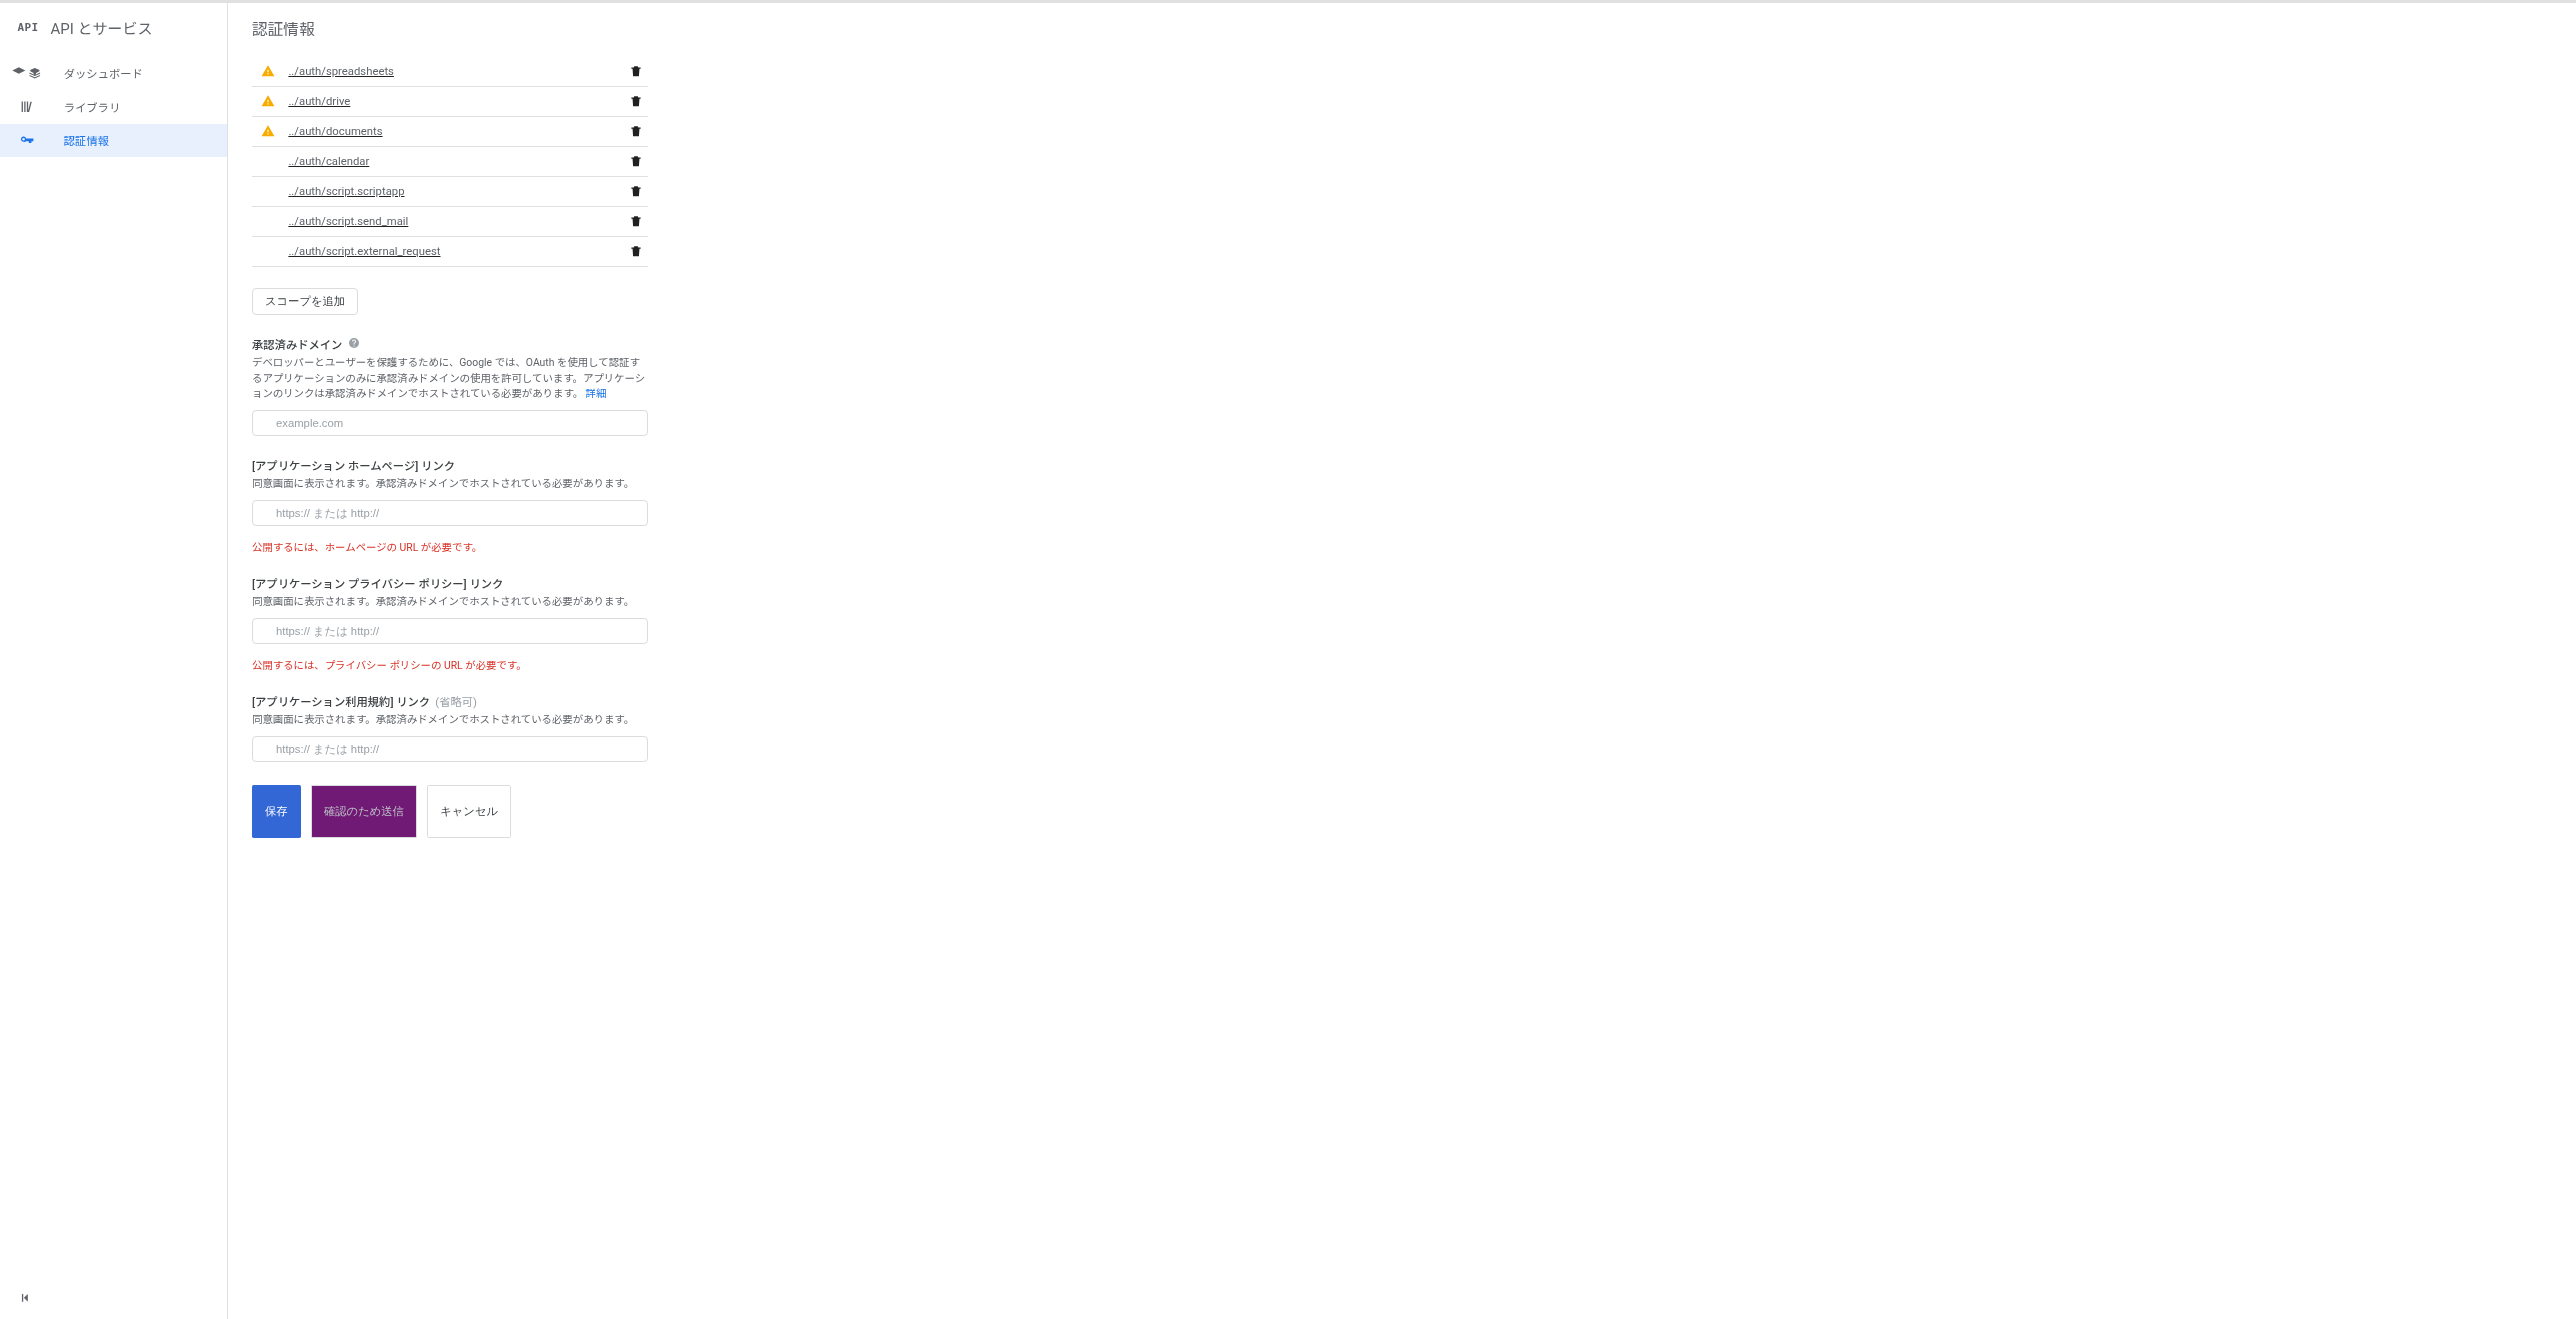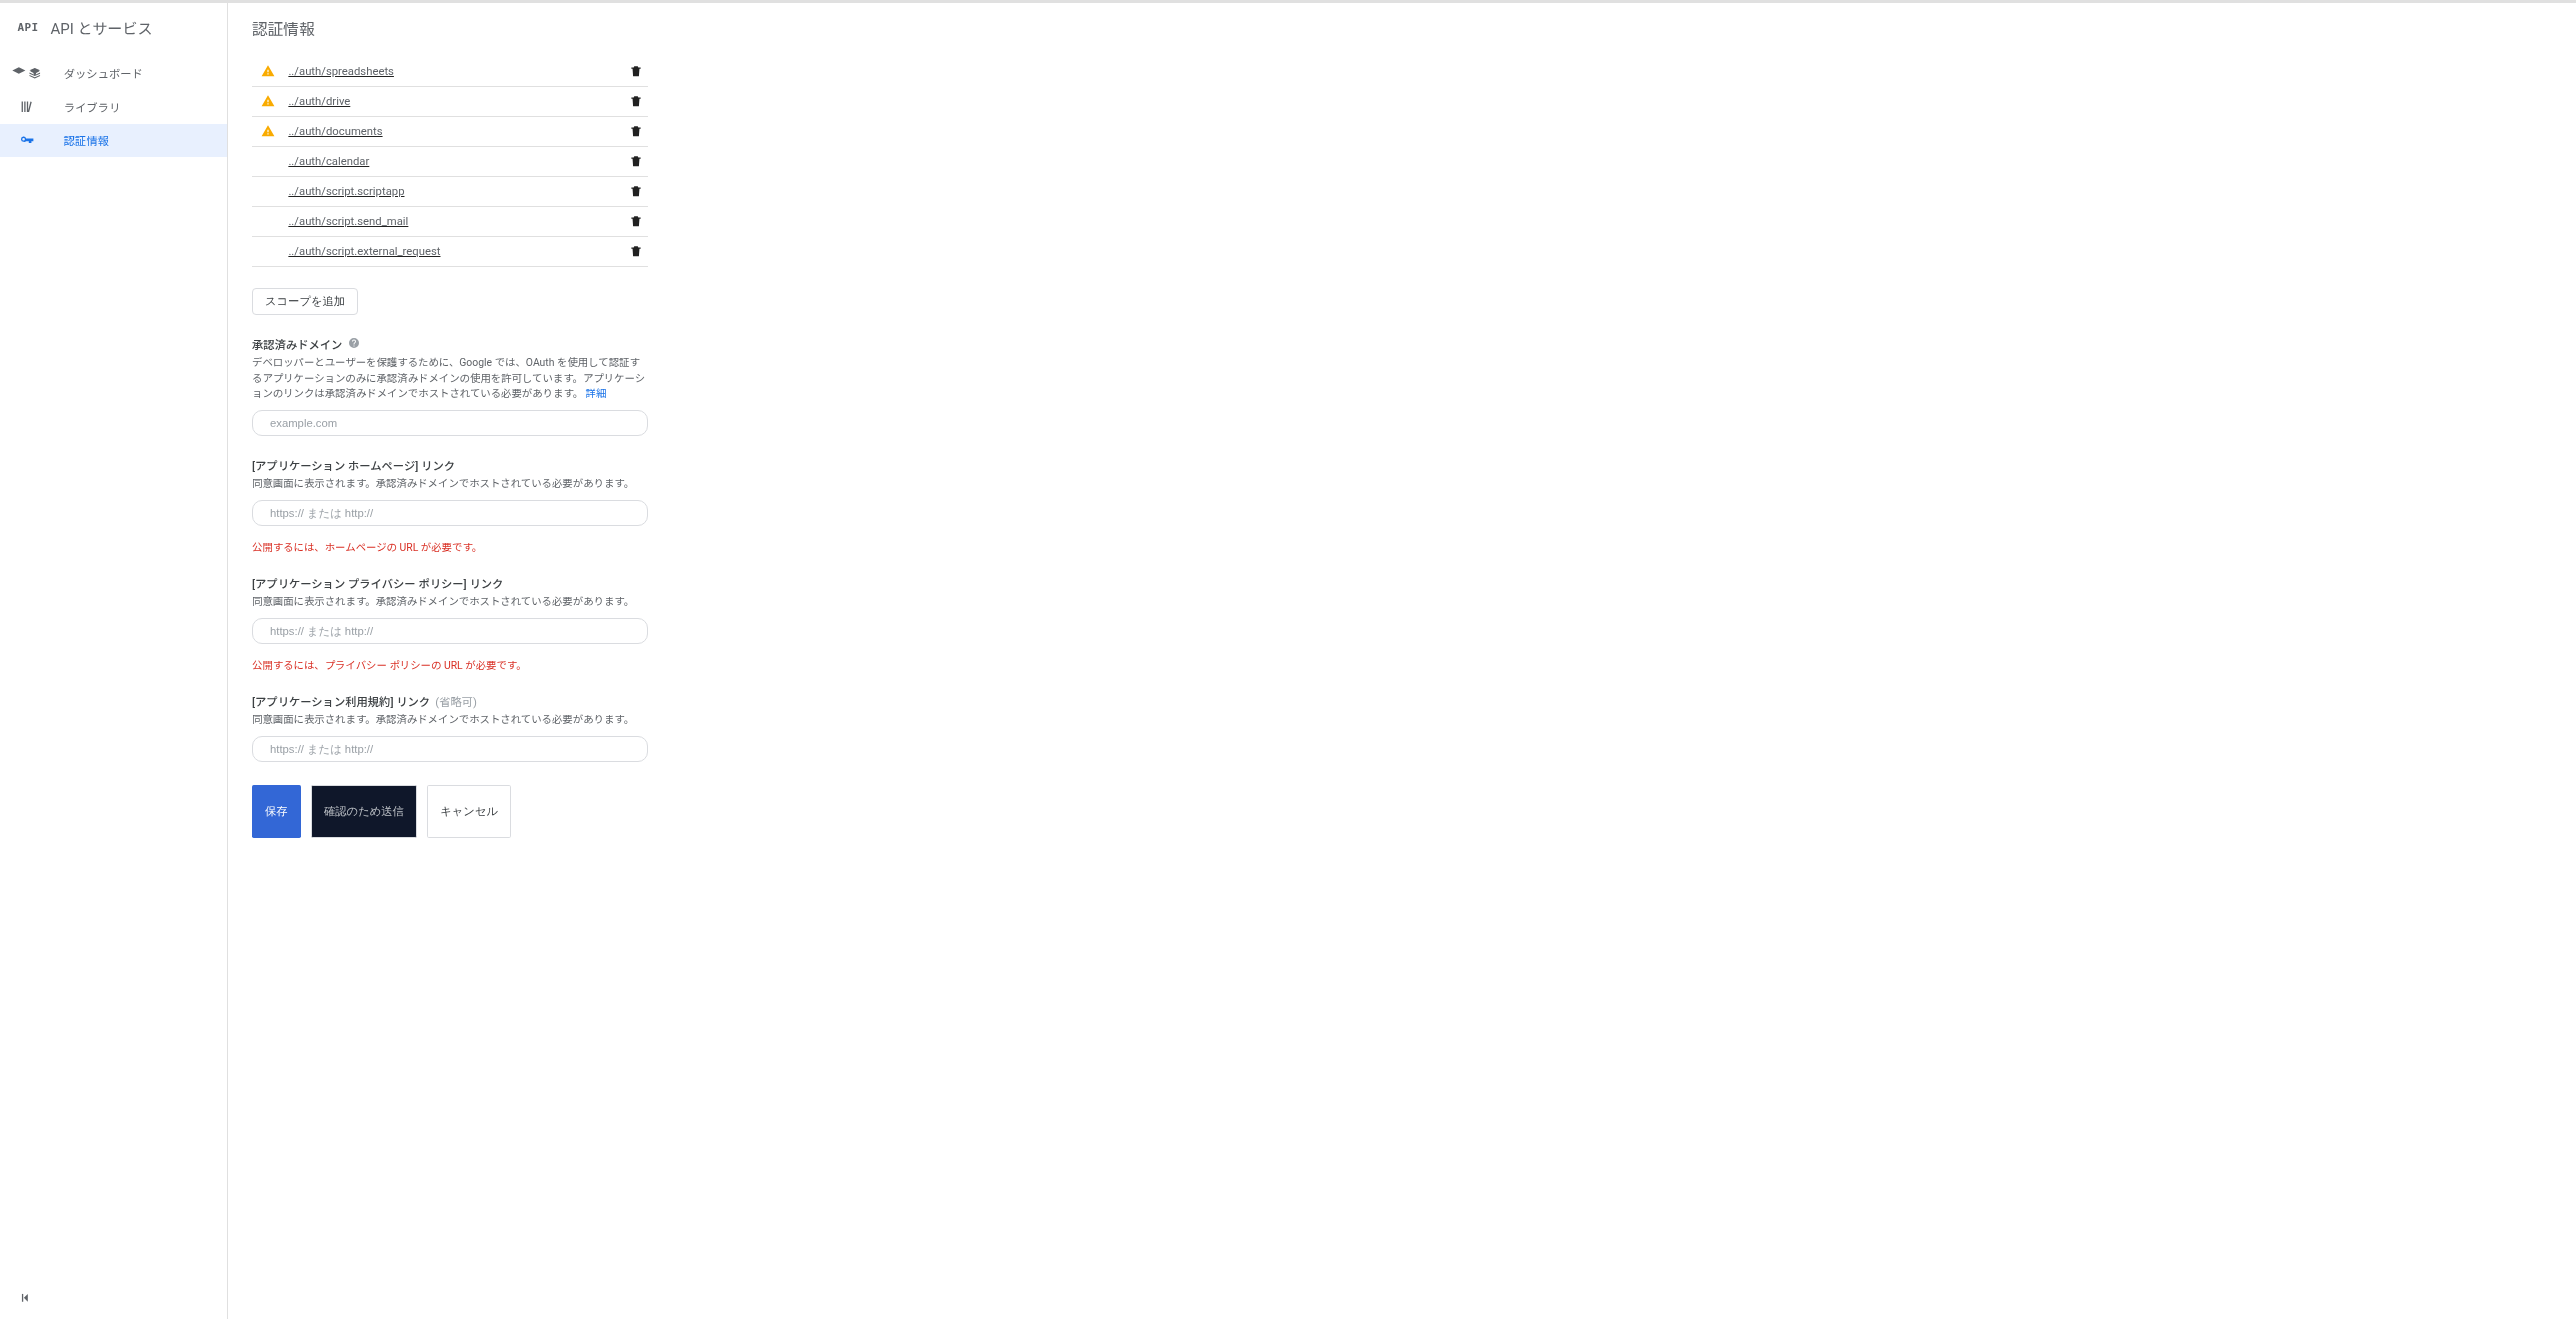--- a/index.html
+++ b/index.html
@@ -143,22 +143,22 @@
   font-size: 10.4px;
   color: #5f6368;
   margin-top: 2.6px;
   line-height: 1.5;
 }
 .section-desc a { color: #1a73e8; text-decoration: none; cursor: pointer; }
 .help-icon svg { fill: #9aa0a6; }
 .text-input {
   width: 100%;
   border: 0.9px solid #dadce0;
-  border-radius: 10px;
-  padding: 6px 17px;
+  border-radius: 4px;
+  padding: 6px 23px;
   font-size: 11.3px;
   margin-top: 8.7px;
   color: #3c4043;
 }
 .text-input::placeholder { color: #9aa0a6; }
 .err-msg {
   color: #d93025;
   font-size: 10.4px;
   margin-top: 13px;
 }
@@ -172,21 +172,21 @@
   font-size: 11.3px;
   border-radius: 1.7px;
   cursor: pointer;
   border: 0.9px solid transparent;
 }
 .btn-primary {
   background: #3367d6;
   color: #fff;
 }
 .btn-disabled {
-  background: #0f172a;
+  background: #701a75;
   border: 0.9px solid #dadce0;
   color: #bdc1c6;
   cursor: default;
 }
 .btn-secondary {
   background: #fff;
   border: 0.9px solid #dadce0;
   color: #3c4043;
 }
 </style>

